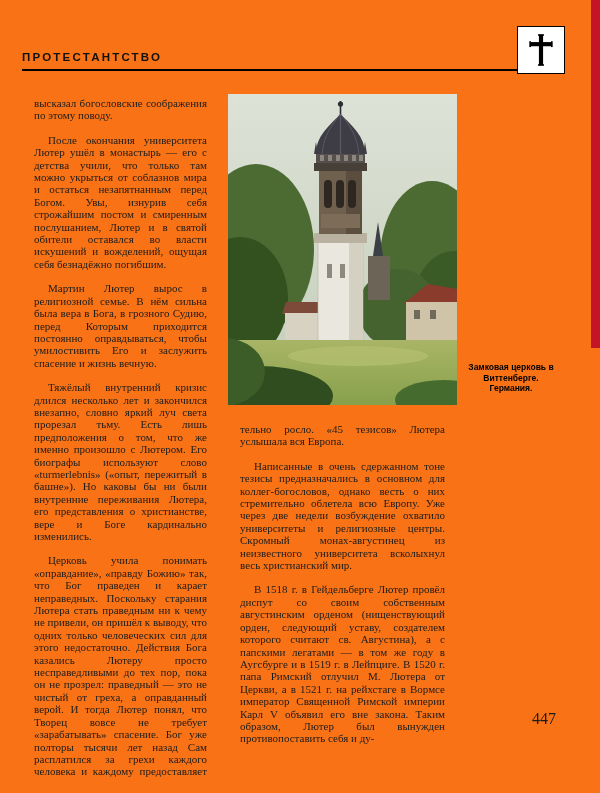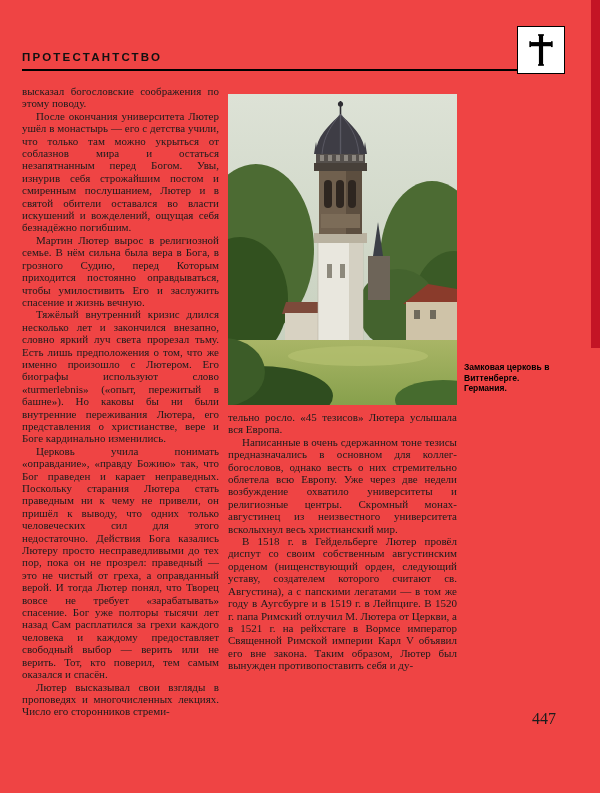--- a/index.html
+++ b/index.html
@@ -1,17 +1,17 @@
 <!DOCTYPE html>
 <html lang="ru"><head>
 <meta charset="utf-8">
 <style>
   html,body{margin:0;padding:0;background:#9a9a9a;}
   .page{
-    position:relative;width:600px;height:793px;background:#ef4444;
+    position:relative;width:600px;height:793px;background:#f97316;
     margin:0 auto;overflow:hidden;
     font-family:"Liberation Serif", serif;color:#1c1c1c;
   }
   
   .running-head{
     position:absolute;left:22px;top:51px;
     font-family:"Liberation Sans", sans-serif;
     font-size:11.5px;font-weight:bold;letter-spacing:2.2px;color:#111;
   }
   .head-rule{
@@ -22,33 +22,33 @@
     border:1.6px solid #000;box-sizing:border-box;background:#fff;
     display:flex;align-items:center;justify-content:center;
   }
   .accent-bar{
     position:absolute;right:0;top:0;width:9px;height:348px;background:#c41425;
   }
   
   .col{
     position:absolute;font-size:11px;line-height:12.4px;text-align:justify;
   }
-  .col p{margin:0;}
+  .col p{margin:12px;}
   .col p.indent{text-indent:14px;}
   .col-left{left:22px;top:85px;width:197px;height:692px;overflow:hidden;}
   .col-right{left:228px;top:411px;width:229px;height:366px;overflow:hidden;}
   
   .photo{
     position:absolute;left:228px;top:94px;width:229px;height:311px;overflow:hidden;
   }
   .photo svg{display:block;}
   .photo-caption{
     position:absolute;left:464px;top:362px;width:94px;
     font-family:"Liberation Sans", sans-serif;
-    font-size:8.5px;font-weight:bold;line-height:10.5px;color:#000;text-align:left;
+    font-size:8.5px;font-weight:bold;line-height:10.5px;color:#000;text-align:center;
   }
   .page-number{
     position:absolute;left:532px;top:710px;font-size:16px;color:#1c1c1c;
     font-family:"Liberation Serif", serif;
     text-align:right;
   }
 </style>
 </head>
 <body>
 

